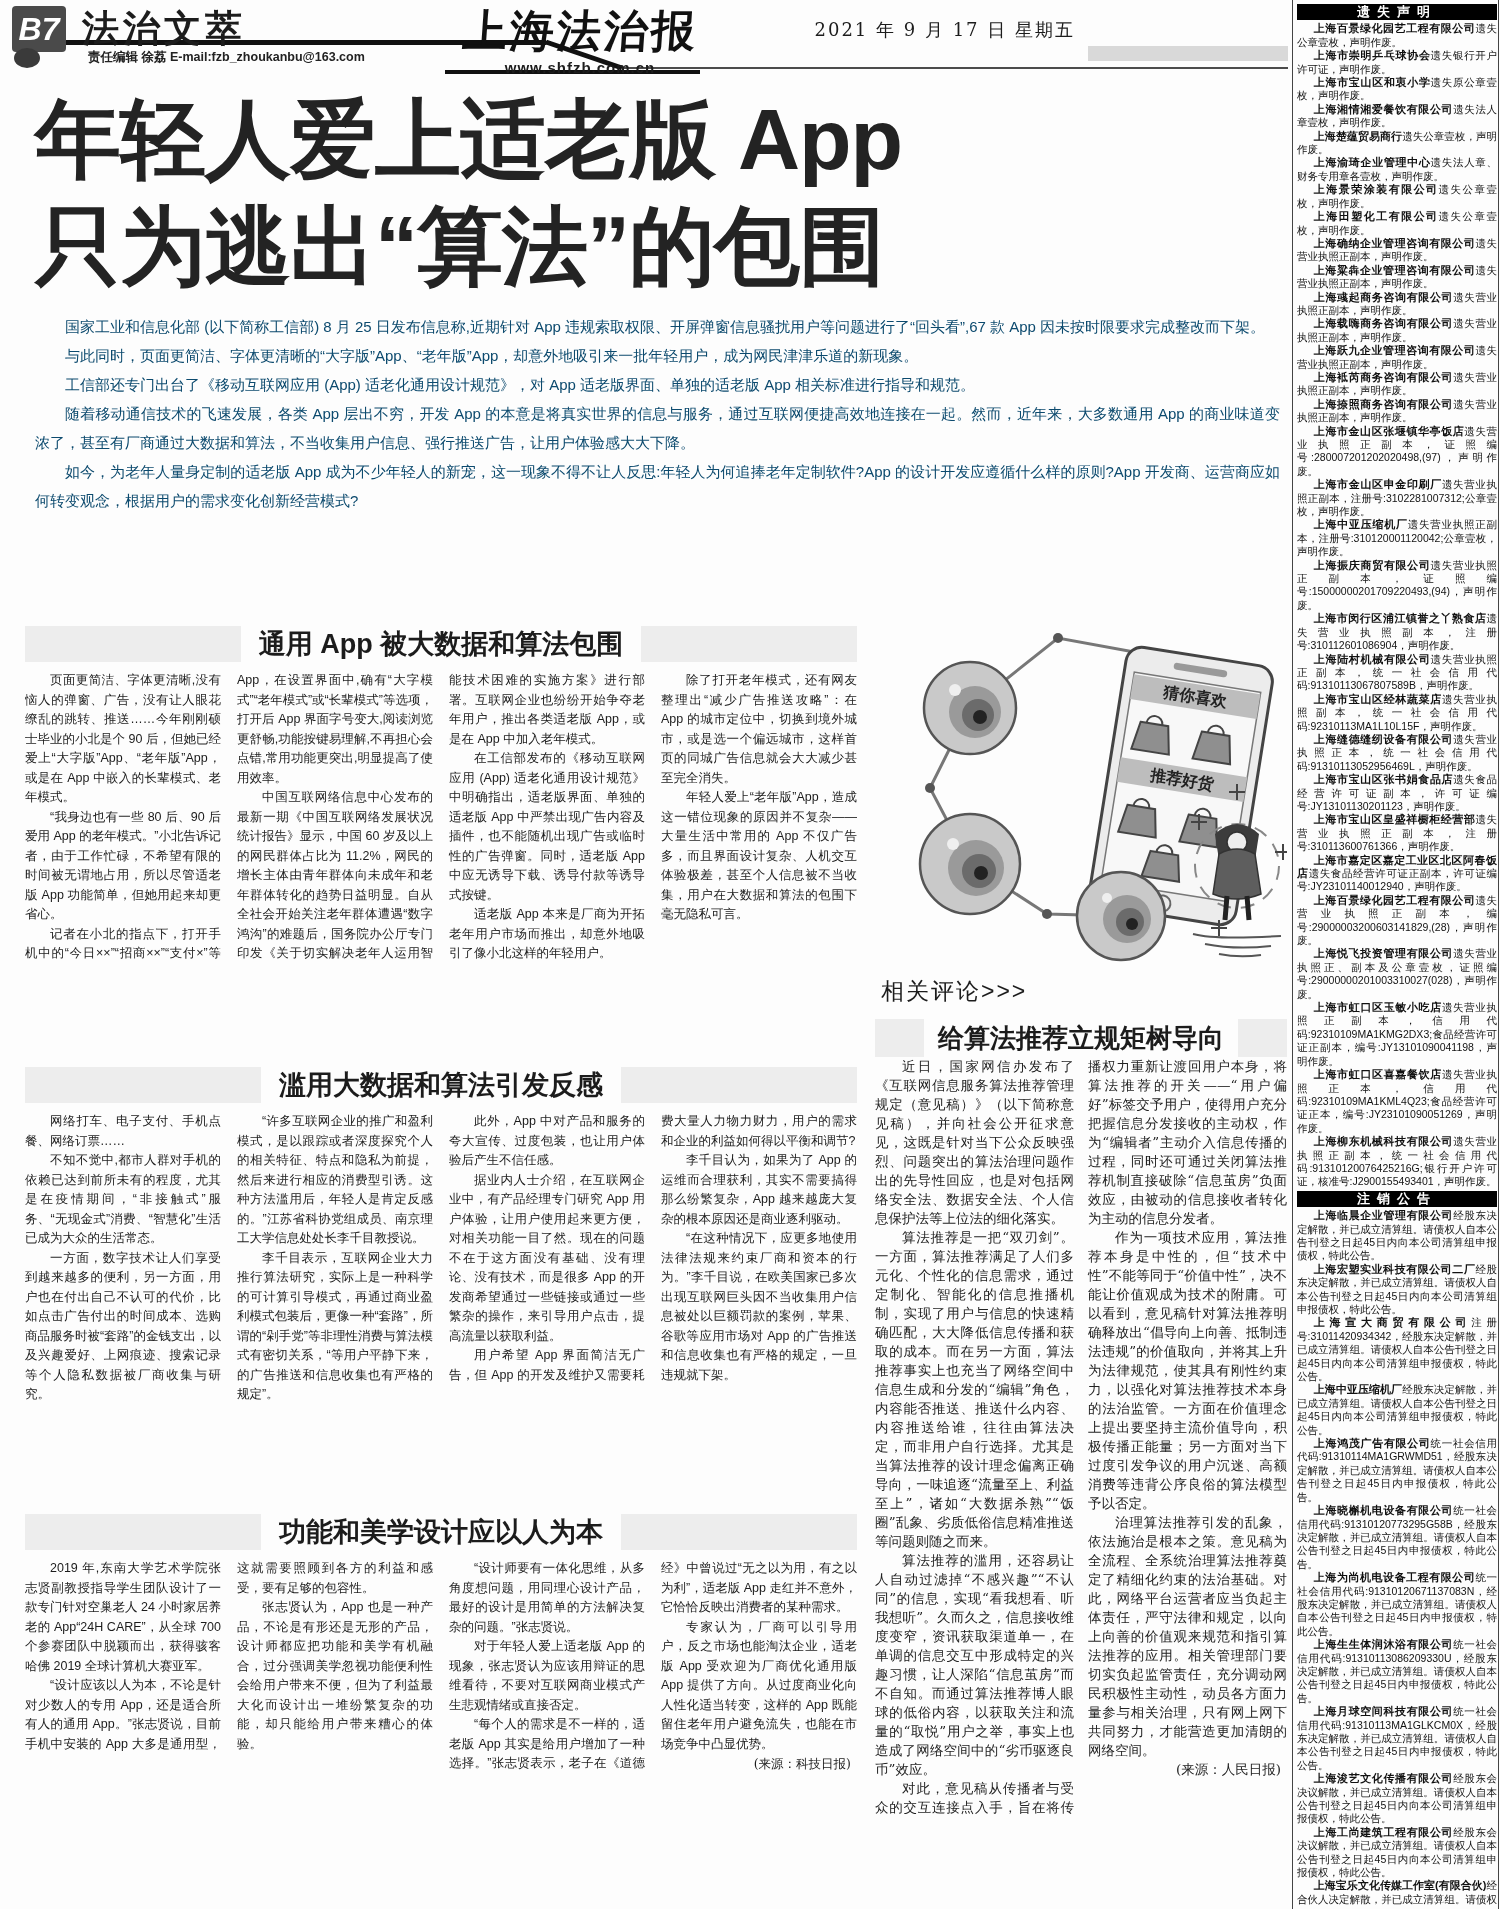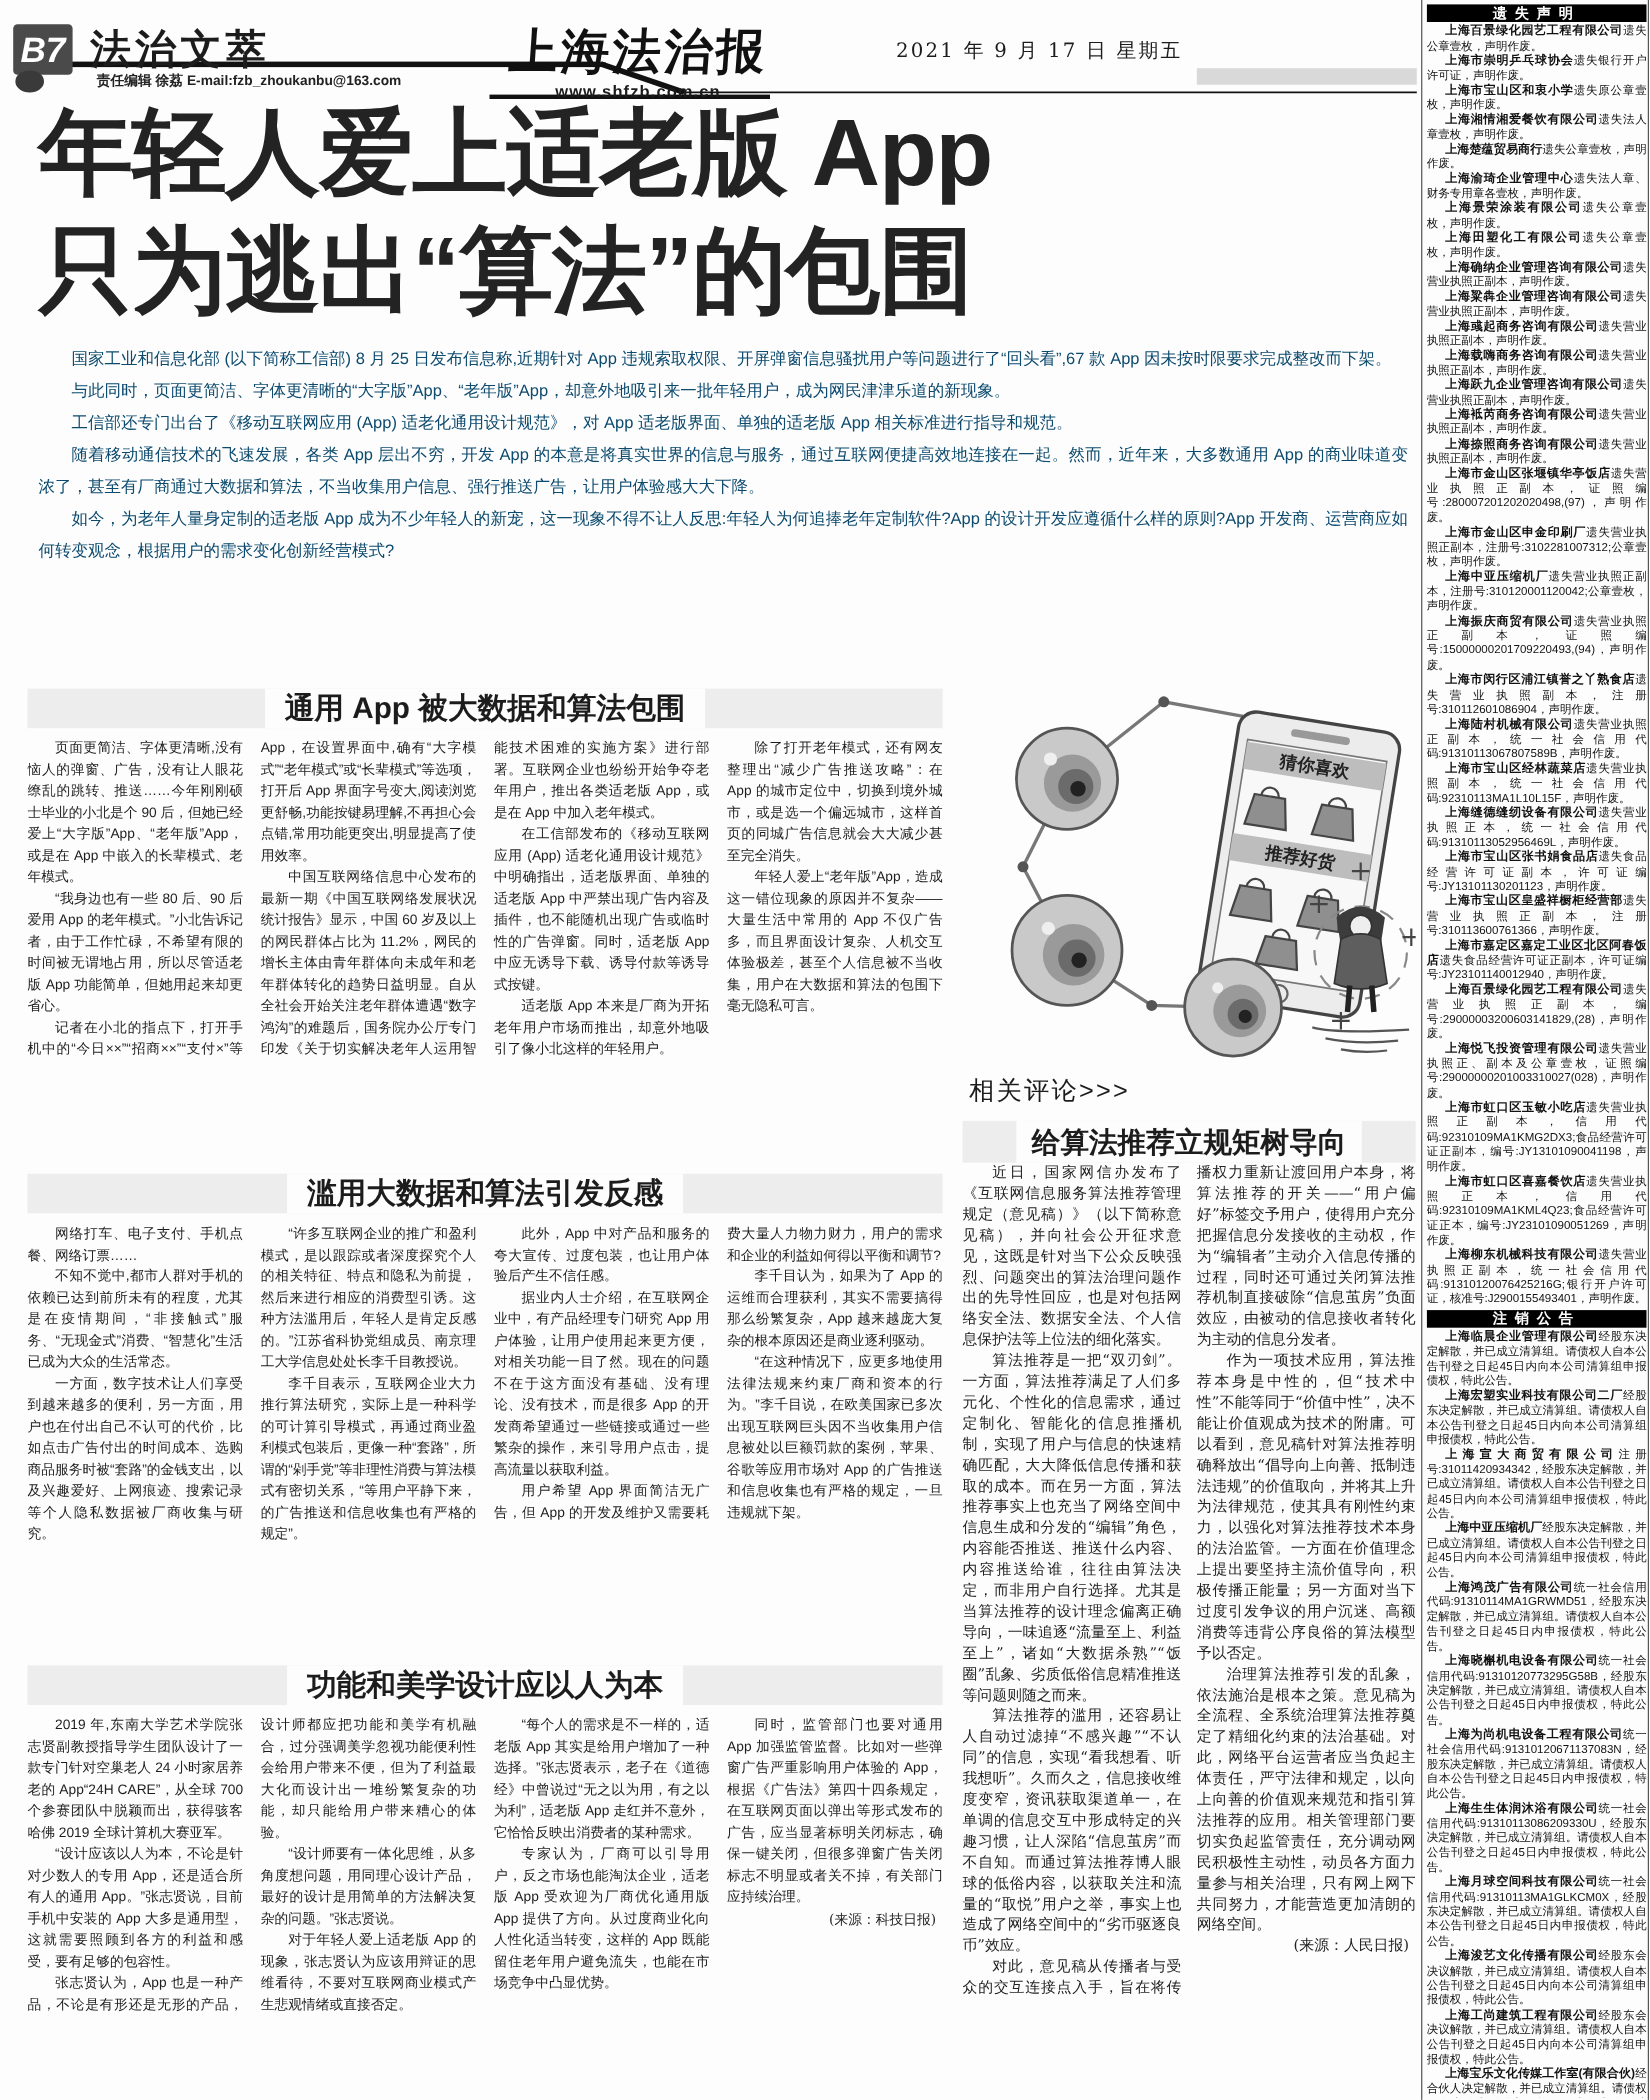--- a/index.html
+++ b/index.html
@@ -1,19 +1,19 @@
 <!DOCTYPE html>
 <html><head>
 <meta charset="utf-8">
 <style>
   html,body{margin:0;padding:0;}
   body{width:1500px;height:1909px;position:relative;background:#fdfdfd;color:#1c1c1c;
        font-family:"Liberation Sans",sans-serif;overflow:hidden;}
   
-  .hdr{position:absolute;left:0;top:16px;width:1290px;height:78px;}
+  .hdr{position:absolute;left:0;top:0;width:1290px;height:78px;}
   .edition{position:absolute;left:12px;top:6px;width:54px;height:46px;background:#4a4a4a;color:#fff;
            font-weight:bold;font-size:32px;font-style:italic;text-align:center;line-height:46px;border-radius:4px;}
   .edition-ball{position:absolute;left:14px;top:48px;width:26px;height:20px;background:#3a3a3a;border-radius:50%;}
   .section-name{position:absolute;left:82px;top:4px;font-size:37px;font-weight:900;letter-spacing:4px;}
   .editor-line{position:absolute;left:88px;top:49px;font-size:12.5px;color:#222;font-weight:bold;}
   .masthead-wrap{position:absolute;left:430px;top:2px;width:300px;text-align:center;}
   .masthead{font-family:"DejaVu Serif",serif;font-weight:900;font-size:44px;letter-spacing:3px;
             transform:skewX(-4deg);display:inline-block;color:#111;}
   .masthead-url{font-size:15px;font-weight:bold;margin-top:-2px;letter-spacing:1px;}
   .issue-date{position:absolute;right:215px;top:18px;font-family:"DejaVu Serif",serif;font-size:18px;letter-spacing:2px;}
@@ -119,21 +119,20 @@
     <section class="art">
       <div class="band"><span>功能和美学设计应以人为本</span></div>
       <div class="cols h3c">
         <p>2019 年,东南大学艺术学院张志贤副教授指导学生团队设计了一款专门针对空巢老人 24 小时家居养老的 App“24H CARE”，从全球 700 个参赛团队中脱颖而出，获得骇客哈佛 2019 全球计算机大赛亚军。</p>
         <p>“设计应该以人为本，不论是针对少数人的专用 App，还是适合所有人的通用 App。”张志贤说，目前手机中安装的 App 大多是通用型，这就需要照顾到各方的利益和感受，要有足够的包容性。</p>
         <p>张志贤认为，App 也是一种产品，不论是有形还是无形的产品，设计师都应把功能和美学有机融合，过分强调美学忽视功能便利性会给用户带来不便，但为了利益最大化而设计出一堆纷繁复杂的功能，却只能给用户带来糟心的体验。</p>
         <p>“设计师要有一体化思维，从多角度想问题，用同理心设计产品，最好的设计是用简单的方法解决复杂的问题。”张志贤说。</p>
         <p>对于年轻人爱上适老版 App 的现象，张志贤认为应该用辩证的思维看待，不要对互联网商业模式产生悲观情绪或直接否定。</p>
         <p>“每个人的需求是不一样的，适老版 App 其实是给用户增加了一种选择。”张志贤表示，老子在《道德经》中曾说过“无之以为用，有之以为利”，适老版 App 走红并不意外，它恰恰反映出消费者的某种需求。</p>
         <p>专家认为，厂商可以引导用户，反之市场也能淘汰企业，适老版 App 受欢迎为厂商优化通用版 App 提供了方向。从过度商业化向人性化适当转变，这样的 App 既能留住老年用户避免流失，也能在市场竞争中凸显优势。</p>
-        <p>同时，监管部门也要对通用 App 加强监管监督。比如对一些弹窗广告严重影响用户体验的 App，根据《广告法》第四十四条规定，在互联网页面以弹出等形式发布的广告，应当显著标明关闭标志，确保一键关闭，但很多弹窗广告关闭标志不明显或者关不掉，有关部门应持续治理。</p>
         <p class="src">(来源：科技日报)</p>
       </div>
     </section>
   </div>
 
 <div class="rightzone">
   <svg class="illus" width="412" height="352" viewBox="0 0 412 352">
 
     <g stroke="#777" stroke-width="3" fill="none">
       <polyline points="95,92 183,22 292,42"></polyline>

